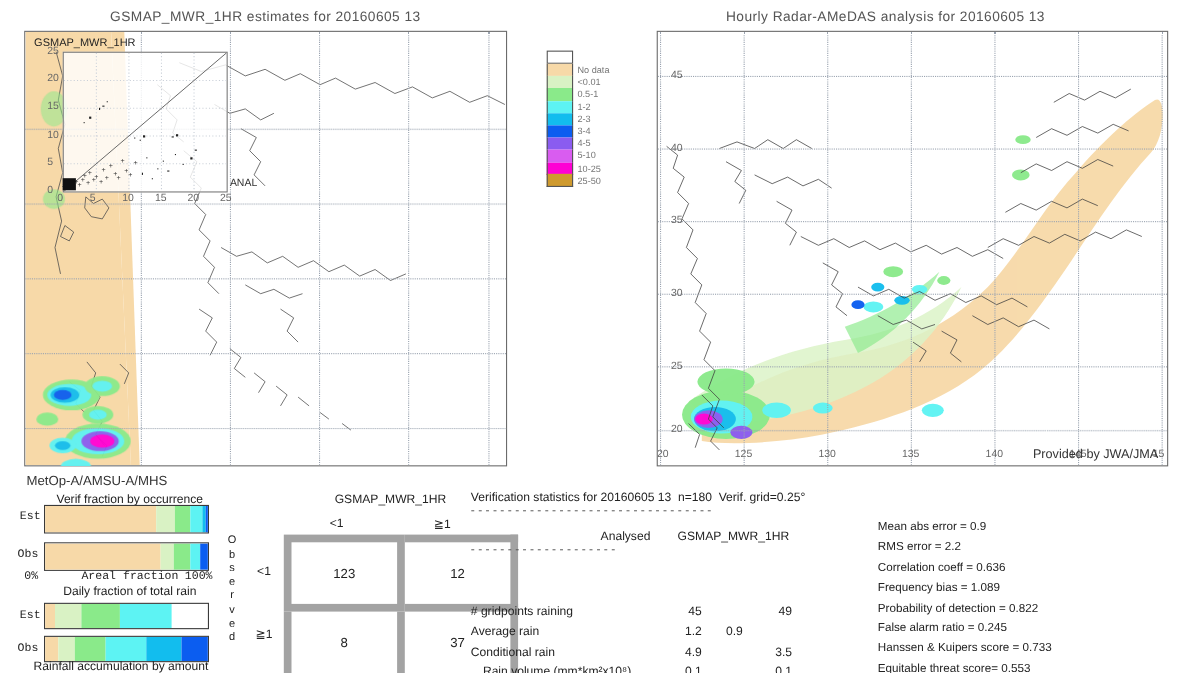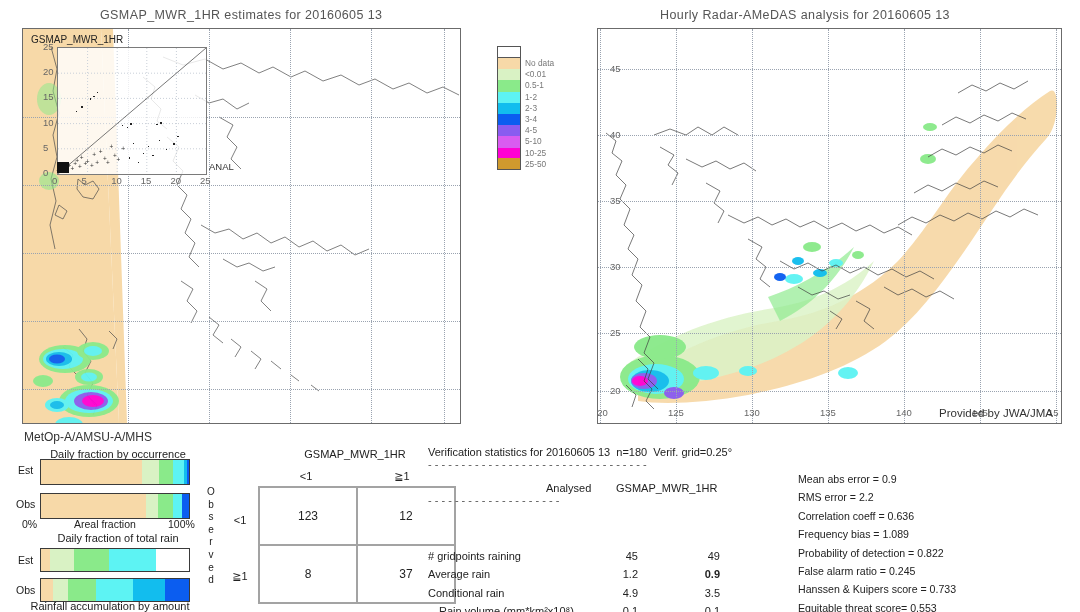--- a/index.html
+++ b/index.html
@@ -8,28 +8,28 @@
   .abs{position:absolute;}
   .ttl{font-size:12.5px;color:#555;letter-spacing:.4px;white-space:nowrap;}
   .mapbox{position:absolute;border:1px solid #6b6b6b;background:#fff;overflow:hidden;}
   .grid-v,.grid-h{position:absolute;background:transparent;}
   .grid-v{width:0;border-left:1px dotted #9aa3b0;}
   .grid-h{height:0;border-top:1px dotted #9aa3b0;}
   .tick{position:absolute;font-size:9.5px;color:#666;white-space:nowrap;}
   .legend-sw{width:22px;height:11.2px;border-left:1px solid #555;border-right:1px solid #555;}
   .legend-lb{font-size:8.3px;color:#777;margin-left:4px;line-height:11.2px;white-space:nowrap;}
   .legend-row{display:flex;align-items:center;height:11.2px;}
-  .ct-cell{border:2px solid #a3a3a3;width:96px;height:56px;display:flex;
+  .ct-cell{border:7px solid #a3a3a3;width:96px;height:56px;display:flex;
            align-items:center;justify-content:center;font-size:12px;color:#222;}
   .ct-hd{font-size:11px;color:#222;text-align:center;}
   .st-line{font-size:11px;color:#222;white-space:pre;line-height:16.5px;}
   .rt-line{font-size:10.6px;color:#222;white-space:nowrap;line-height:18.4px;}
   .bar{position:absolute;height:26px;border:1px solid #3a3a3a;display:flex;overflow:hidden;}
   .bar span{display:block;height:100%;}
-  .blbl{position:absolute;font-size:10.5px;color:#222;}
+  .blbl{position:absolute;font-size:10.5px;color:#222;font-family:Liberation Mono, monospace;}
   .sect{position:absolute;font-size:11px;color:#222;text-align:center;white-space:nowrap;}
   .vletter{font-size:10px;color:#222;line-height:12.6px;text-align:center;}
   .scat{position:absolute;border:1px solid #7a7a7a;background:rgba(255,255,255,.82);}
   .dot{position:absolute;width:1.5px;height:1.5px;background:#222;}
   .plus{position:absolute;font-size:6.5px;color:#333;line-height:6.5px;}
   .coast{position:absolute;left:0;top:0;}
 </style>
 </head>
 <body>
 
@@ -324,21 +324,21 @@
       <div class="tick" style="left: 12px; top: 232px;">30</div>
       <div class="tick" style="left: 12px; top: 298px;">25</div>
       <div class="tick" style="left: 12px; top: 356px;">20</div>
     </div>
 
   <div class="abs" style="right:8px;bottom:4px;font-size:11.5px;color:#333;">Provided by JWA/JMA</div>
 </div>
 
 <div class="abs" style="left:24px;top:430px;font-size:12px;color:#333;">MetOp-A/AMSU-A/MHS</div>
 
-<div class="sect" style="left:38px;top:448px;width:160px;">Daily fraction by occurrence</div>
+<div class="sect" style="left:38px;top:448px;width:160px;">Verif fraction by occurrence</div>
 <div class="blbl" style="left:18px;top:464px;">Est</div>
 <div class="bar" id="bar-occ-est" style="left:40px;top:459px;width:148px;height:24px;">
     <span style="width: 68.5%; background: rgb(247, 217, 168);"></span>
     <span style="width: 11.5%; background: rgb(217, 242, 196);"></span>
     <span style="width: 9.5%; background: rgb(138, 234, 138);"></span>
     <span style="width: 7%; background: rgb(93, 243, 243);"></span>
     <span style="width: 2%; background: rgb(18, 189, 238);"></span>
     <span style="width: 1.5%; background: rgb(11, 93, 240);"></span>
   </div>
 <div class="blbl" style="left:16px;top:498px;">Obs</div>
@@ -408,21 +408,21 @@
 <div class="abs st-line" style="left:428px;top:492px;color:#555;">- - - - - - - - - - - - - - - - - - - -</div>
 <div class="abs" id="stats-rows" style="left:428px;top:508px;width:360px;margin-top:40px;">
     <div style="position: relative; height: 18.4px;">
       <span class="st-line" style="position: absolute; left: 0px;"># gridpoints raining</span>
       <span class="st-line" style="position: absolute; left: 150px; width: 60px; text-align: right;">45</span>
       <span class="st-line" style="position: absolute; left: 232px; width: 60px; text-align: right;">49</span>
     </div>
     <div style="position: relative; height: 18.4px;">
       <span class="st-line" style="position: absolute; left: 0px;">Average rain</span>
       <span class="st-line" style="position: absolute; left: 150px; width: 60px; text-align: right;">1.2</span>
-      <span class="st-line" style="position: absolute; left: 232px; width: 60px; text-align: right; font-weight: bold;">0.9</span>
+      <span class="st-line" style="position: absolute; left: 232px; width: 60px; ">0.9</span>
     </div>
     <div style="position: relative; height: 18.4px;">
       <span class="st-line" style="position: absolute; left: 0px;">Conditional rain</span>
       <span class="st-line" style="position: absolute; left: 150px; width: 60px; text-align: right;">4.9</span>
       <span class="st-line" style="position: absolute; left: 232px; width: 60px; text-align: right;">3.5</span>
     </div>
     <div style="position: relative; height: 18.4px;">
       <span class="st-line" style="position: absolute; left: 0px; padding-left: 11px;">Rain volume (mm*km²x10⁸)</span>
       <span class="st-line" style="position: absolute; left: 150px; width: 60px; text-align: right;">0.1</span>
       <span class="st-line" style="position: absolute; left: 232px; width: 60px; text-align: right;">0.1</span>

